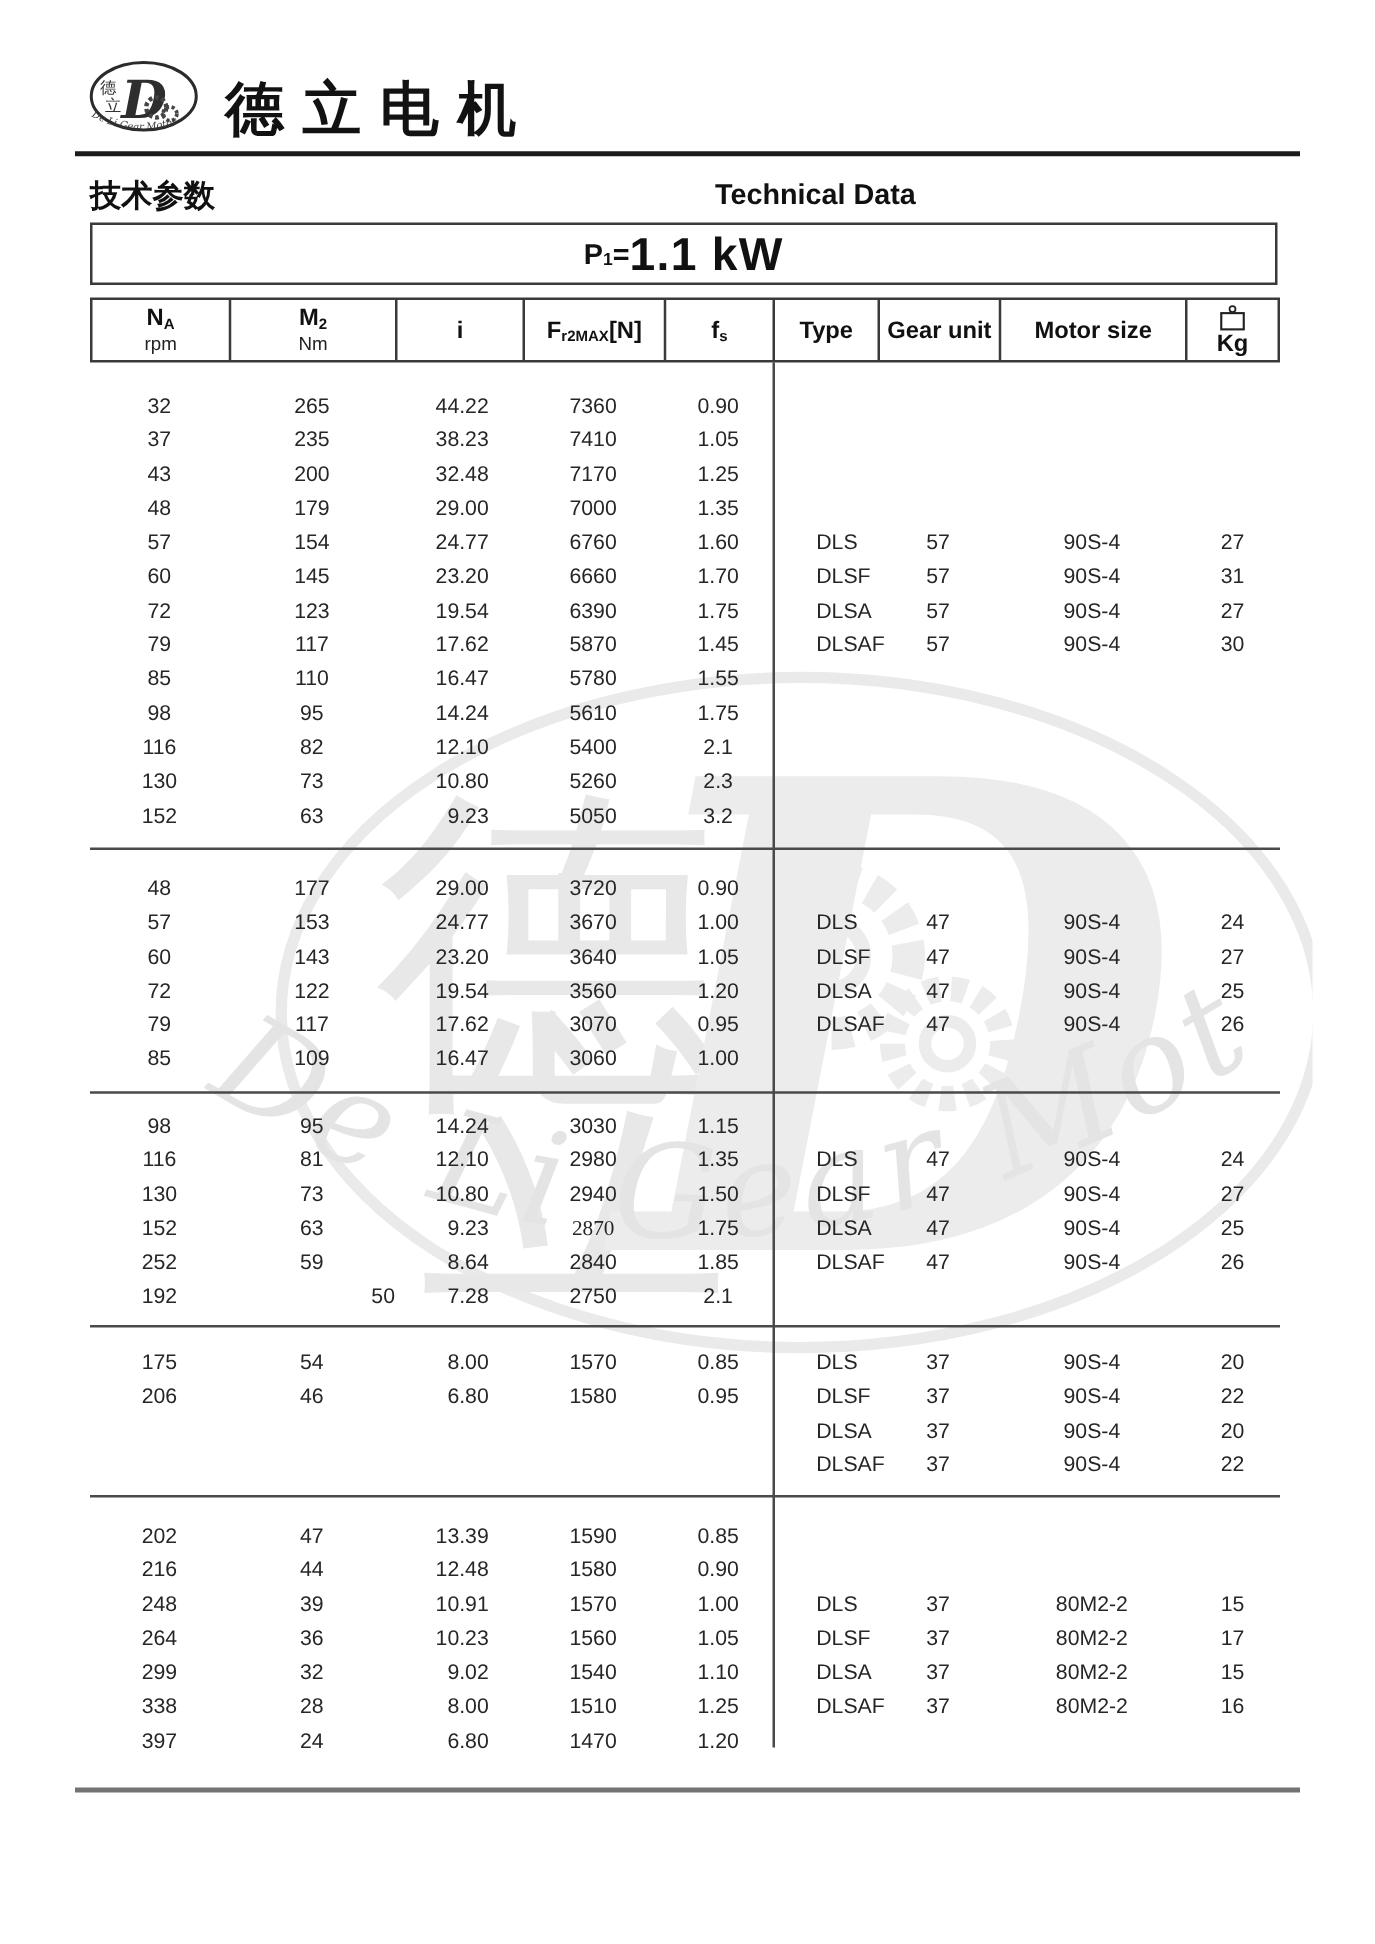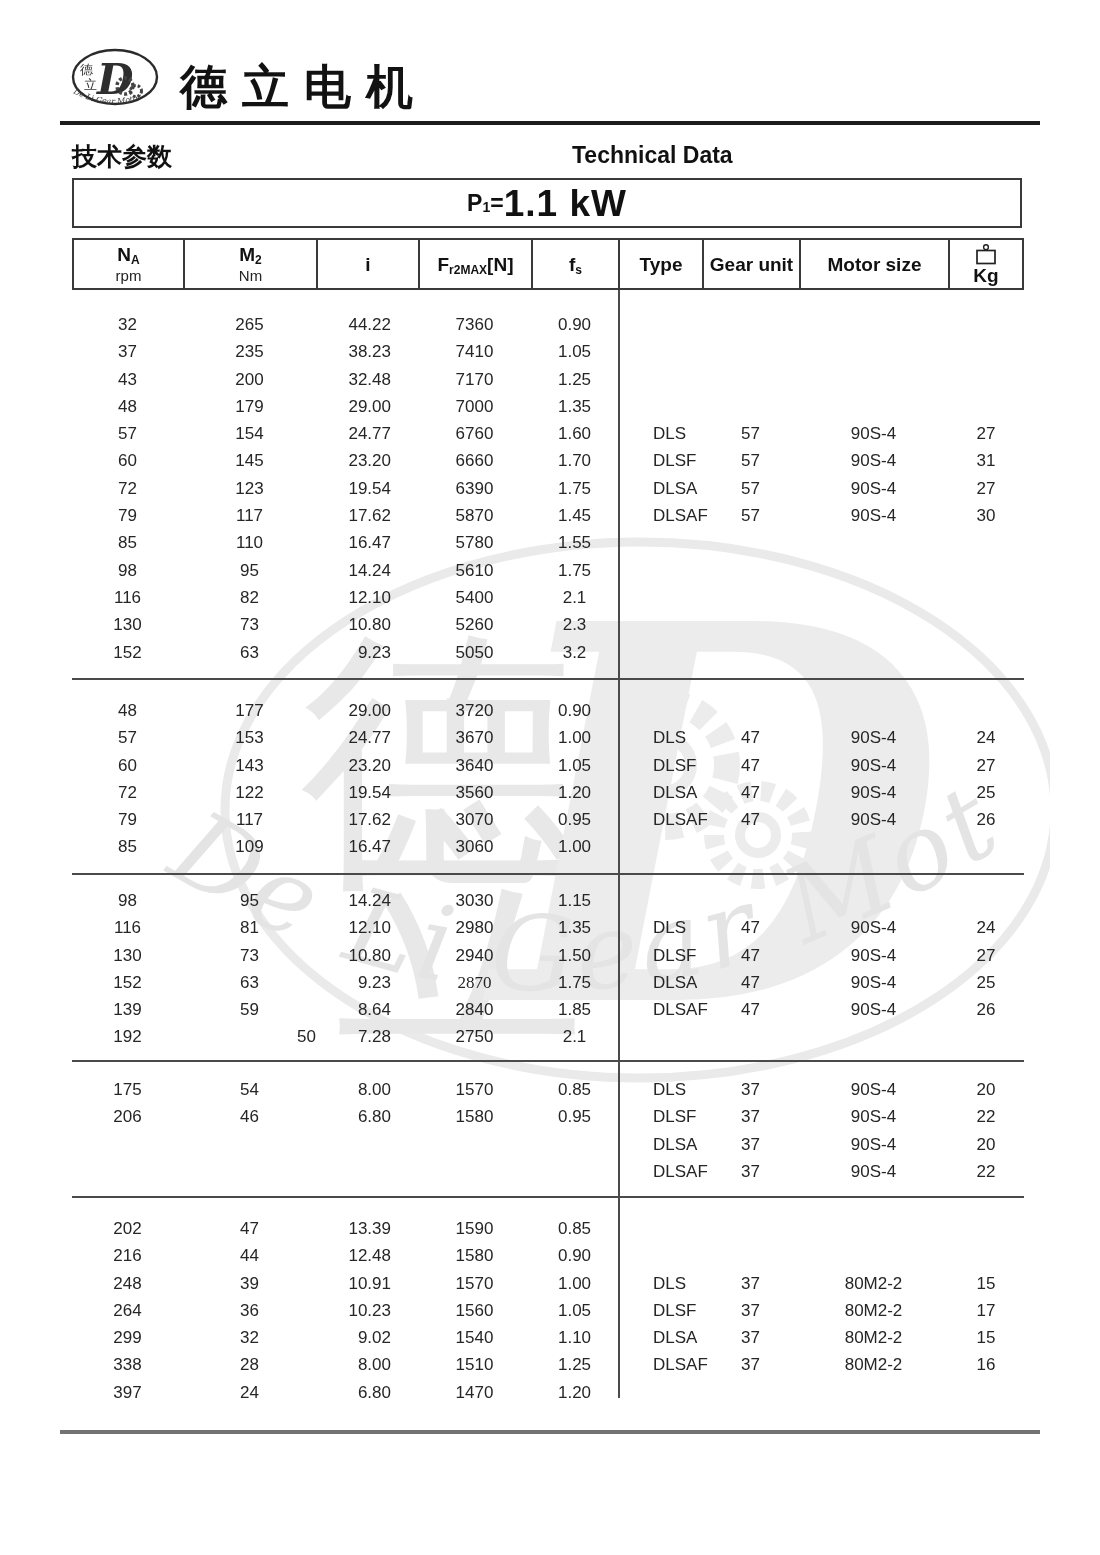--- a/index.html
+++ b/index.html
@@ -282,21 +282,21 @@
       <div class="cell c0" style="grid-area: 3 / 1;">130</div>
       <div class="cell c1" style="grid-area: 3 / 2;">73</div>
       <div class="cell c2" style="grid-area: 3 / 3;">10.80</div>
       <div class="cell c3" style="grid-area: 3 / 4;">2940</div>
       <div class="cell c4" style="grid-area: 3 / 5;">1.50</div>
       <div class="cell c0" style="grid-area: 4 / 1;">152</div>
       <div class="cell c1" style="grid-area: 4 / 2;">63</div>
       <div class="cell c2" style="grid-area: 4 / 3;">9.23</div>
       <div class="cell c3" style="grid-area: 4 / 4; font-family: Liberation Serif, serif;">2870</div>
       <div class="cell c4" style="grid-area: 4 / 5;">1.75</div>
-      <div class="cell c0" style="grid-area: 5 / 1;">139</div>
+      <div class="cell c0" style="grid-area: 5 / 1;">252</div>
       <div class="cell c1" style="grid-area: 5 / 2;">59</div>
       <div class="cell c2" style="grid-area: 5 / 3;">8.64</div>
       <div class="cell c3" style="grid-area: 5 / 4;">2840</div>
       <div class="cell c4" style="grid-area: 5 / 5;">1.85</div>
       <div class="cell c0" style="grid-area: 6 / 1;">192</div>
       <div class="cell c1" style="grid-area: 6 / 2; text-align: right;">50</div>
       <div class="cell c2" style="grid-area: 6 / 3;">7.28</div>
       <div class="cell c3" style="grid-area: 6 / 4;">2750</div>
       <div class="cell c4" style="grid-area: 6 / 5;">2.1</div>
       <div class="cell c5" style="grid-area: 2 / 6;">DLS</div>

